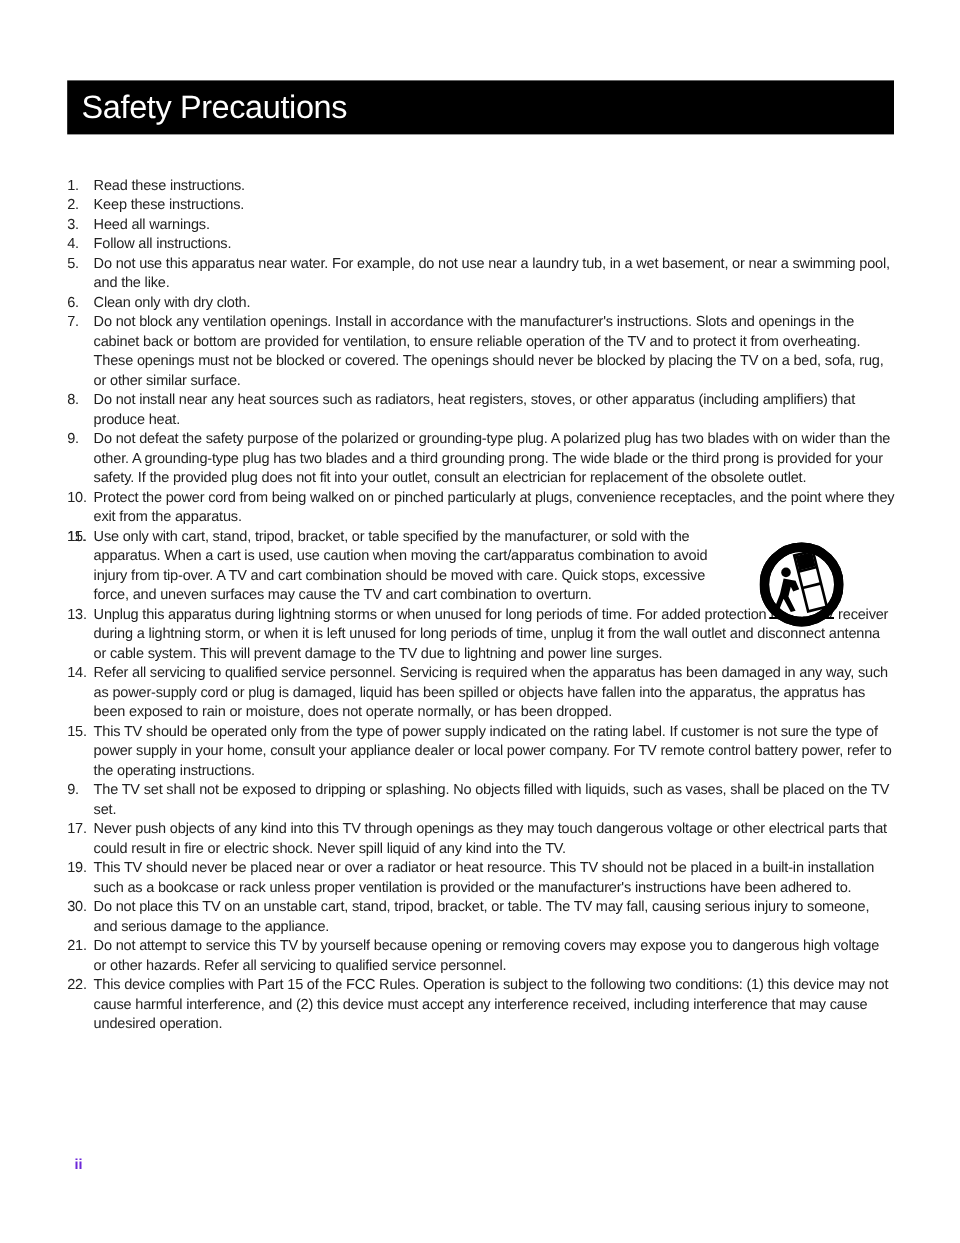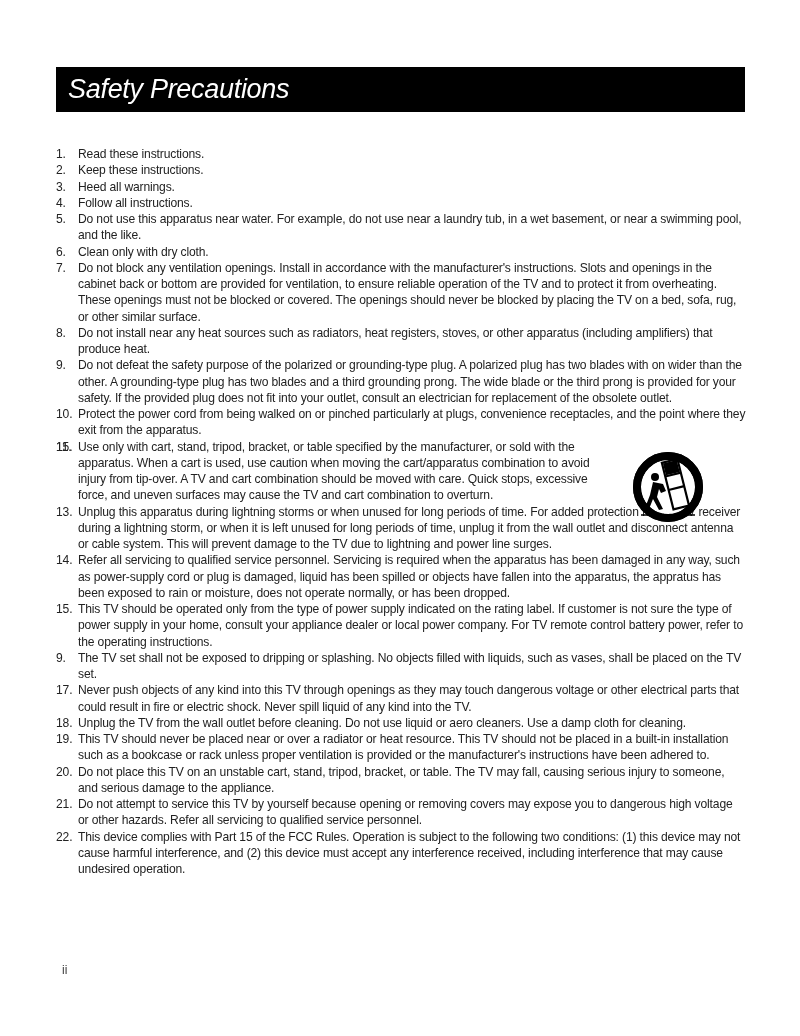--- a/index.html
+++ b/index.html
@@ -1,29 +1,29 @@
 <!DOCTYPE html>
 <html><head>
 <meta charset="utf-8">
 <style>
   html, body { margin: 0; padding: 0; background: #ffffff; }
   body { width: 800px; height: 1036px; position: relative; overflow: hidden;
          font-family: "Liberation Sans", sans-serif; color: #222; }
   .header { position: absolute; left: 56px; top: 67px; width: 689px; height: 45px;
-            background: #000; font-style: italic; }
+            background: #000; }
   .header-title { position: absolute; left: 12px; top: 6px; color: #fff;
                   font-size: 27px; font-weight: normal; letter-spacing: -0.3px;
                   line-height: 32px; }
   .list { position: absolute; left: 56px; top: 146px; width: 690px; margin: 0; padding: 0;
           list-style: none; font-size: 12.1px; line-height: 16.25px; letter-spacing: -0.15px; }
   .item { position: relative; padding-left: 22px; }
   .num { position: absolute; left: 0; top: 0; }
   .item.narrow .txt { display: block; width: 530px; }
   .cart-icon { position: absolute; left: 633px; top: 451px; width: 70px; height: 76px; }
-  .page-num { position: absolute; left: 62px; top: 963px; font-size: 12px; font-weight: normal; color: #404040; }
+  .page-num { position: absolute; left: 62px; top: 963px; font-size: 12px; font-weight: bold; color: #6d28d9; }
 </style>
 </head>
 <body>
 
 <div class="header">
   <div class="header-title">Safety Precautions</div>
 </div>
 
 <ol class="list">
   <li class="item"><span class="num">1.</span><span class="txt">Read these instructions.</span></li>
@@ -39,23 +39,22 @@
   <li class="item"><span class="num">11.</span></li>
   <li class="item narrow">
       <span class="num">15.</span>
       <span class="txt">Use only with cart, stand, tripod, bracket, or table specified by the manufacturer, or sold with the apparatus. When a cart is used, use caution when moving the cart/apparatus combination to avoid injury from tip-over. A TV and cart combination should be moved with care. Quick stops, excessive force, and uneven surfaces may cause the TV and cart combination to overturn.</span>
     </li>
   <li class="item"><span class="num">13.</span><span class="txt">Unplug this apparatus during lightning storms or when unused for long periods of time. For added protection for this TV receiver during a lightning storm, or when it is left unused for long periods of time, unplug it from the wall outlet and disconnect antenna or cable system. This will prevent damage to the TV due to lightning and power line surges.</span></li>
   <li class="item"><span class="num">14.</span><span class="txt">Refer all servicing to qualified service personnel. Servicing is required when the apparatus has been damaged in any way, such as power-supply cord or plug is damaged, liquid has been spilled or objects have fallen into the apparatus, the appratus has been exposed to rain or moisture, does not operate normally, or has been dropped.</span></li>
   <li class="item"><span class="num">15.</span><span class="txt">This TV should be operated only from the type of power supply indicated on the rating label. If customer is not sure the type of power supply in your home, consult your appliance dealer or local power company. For TV remote control battery power, refer to the operating instructions.</span></li>
   <li class="item"><span class="num">9.</span><span class="txt">The TV set shall not be exposed to dripping or splashing. No objects filled with liquids, such as vases, shall be placed on the TV set.</span></li>
   <li class="item"><span class="num">17.</span><span class="txt">Never push objects of any kind into this TV through openings as they may touch dangerous voltage or other electrical parts that could result in fire or electric shock. Never spill liquid of any kind into the TV.</span></li>
-  <li class="item"><span class="num">18.</span><span class="txt">Unplug the TV from the wall outlet before cleaning. Do not use liquid or aero cleaners. Use a damp cloth for cleaning.</span></li>
   <li class="item"><span class="num">19.</span><span class="txt">This TV should never be placed near or over a radiator or heat resource. This TV should not be placed in a built-in installation such as a bookcase or rack unless proper ventilation is provided or the manufacturer's instructions have been adhered to.</span></li>
-  <li class="item"><span class="num">20.</span><span class="txt">Do not place this TV on an unstable cart, stand, tripod, bracket, or table. The TV may fall, causing serious injury to someone, and serious damage to the appliance.</span></li>
+  <li class="item"><span class="num">30.</span><span class="txt">Do not place this TV on an unstable cart, stand, tripod, bracket, or table. The TV may fall, causing serious injury to someone, and serious damage to the appliance.</span></li>
   <li class="item"><span class="num">21.</span><span class="txt">Do not attempt to service this TV by yourself because opening or removing covers may expose you to dangerous high voltage or other hazards. Refer all servicing to qualified service personnel.</span></li>
   <li class="item"><span class="num">22.</span><span class="txt">This device complies with Part 15 of the FCC Rules. Operation is subject to the following two conditions: (1) this device may not cause harmful interference, and (2) this device must accept any interference received, including interference that may cause undesired operation.</span></li>
 </ol>
 
 <div class="cart-icon">
   <svg width="70" height="76" viewBox="0 0 70 76">
     <circle cx="35" cy="36" r="31" fill="none" stroke="#000" stroke-width="8"></circle>
     <circle cx="35" cy="36" r="27" fill="#fff"></circle>
     <circle cx="35" cy="36" r="31" fill="none" stroke="#000" stroke-width="8"></circle>
 

